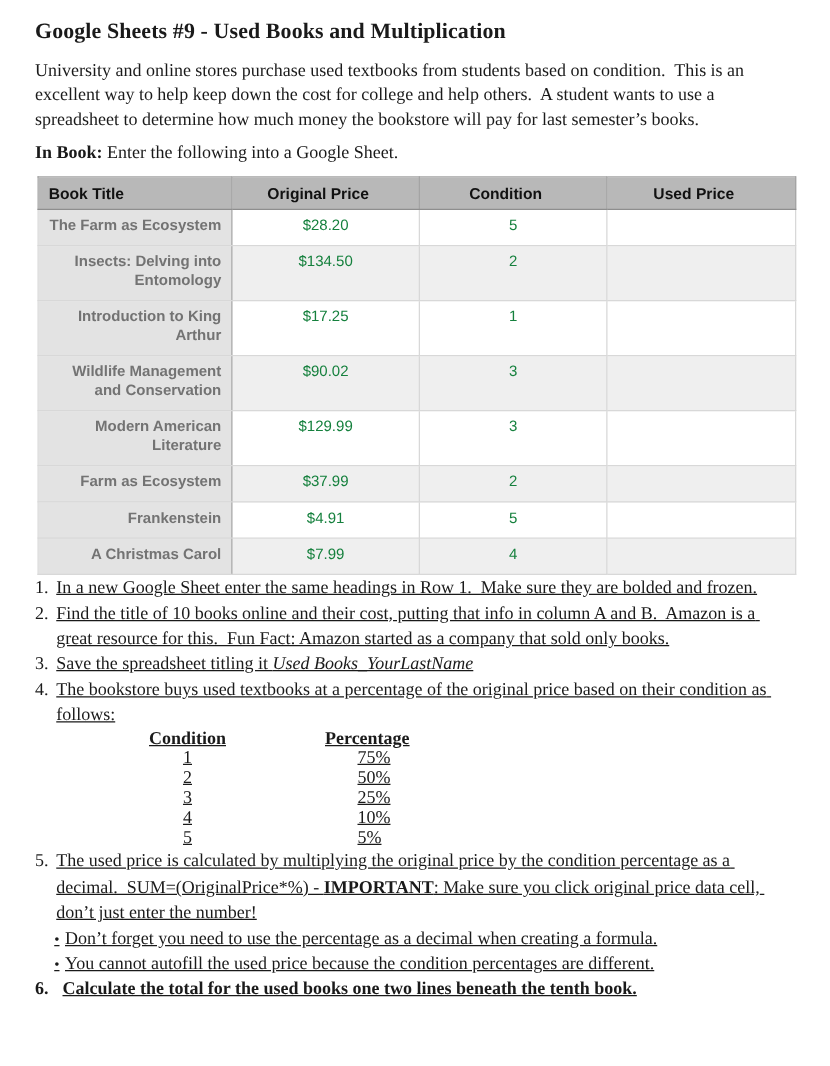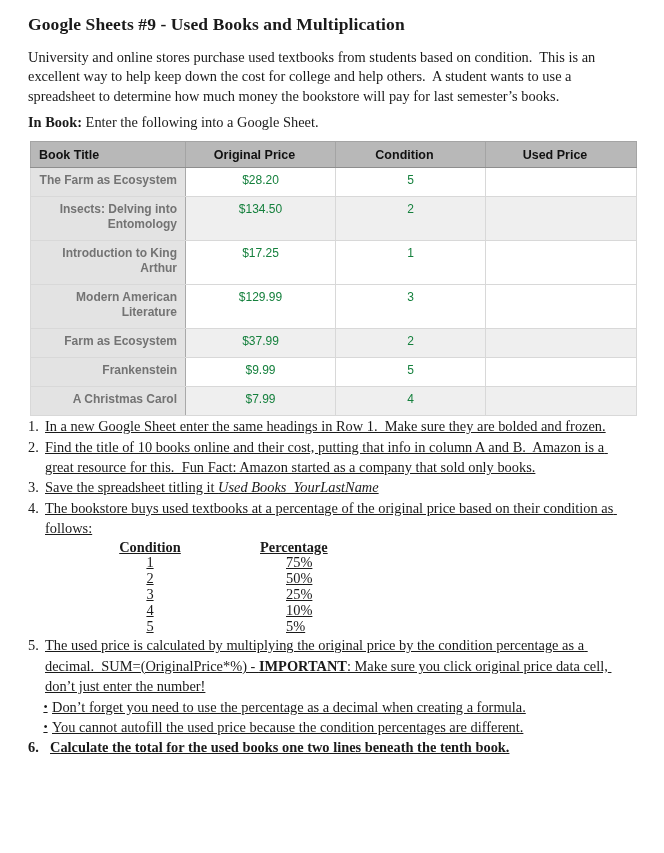--- a/index.html
+++ b/index.html
@@ -93,35 +93,41 @@
           <td>$134.50</td>
           <td>2</td>
           <td></td>
         </tr>
         <tr>
           <td class="book">Introduction to King Arthur</td>
           <td>$17.25</td>
           <td>1</td>
           <td></td>
         </tr>
+        <tr class="alt">
+          <td class="book">Wildlife Management and Conservation</td>
+          <td>$90.02</td>
+          <td>3</td>
+          <td></td>
+        </tr>
         <tr>
           <td class="book">Modern American Literature</td>
           <td>$129.99</td>
           <td>3</td>
           <td></td>
         </tr>
         <tr class="alt">
           <td class="book">Farm as Ecosystem</td>
           <td>$37.99</td>
           <td>2</td>
           <td></td>
         </tr>
         <tr>
           <td class="book">Frankenstein</td>
-          <td>$9.99</td>
+          <td>$4.91</td>
           <td>5</td>
           <td></td>
         </tr>
         <tr class="alt">
           <td class="book">A Christmas Carol</td>
           <td>$7.99</td>
           <td>4</td>
           <td></td>
         </tr>
       </tbody>

